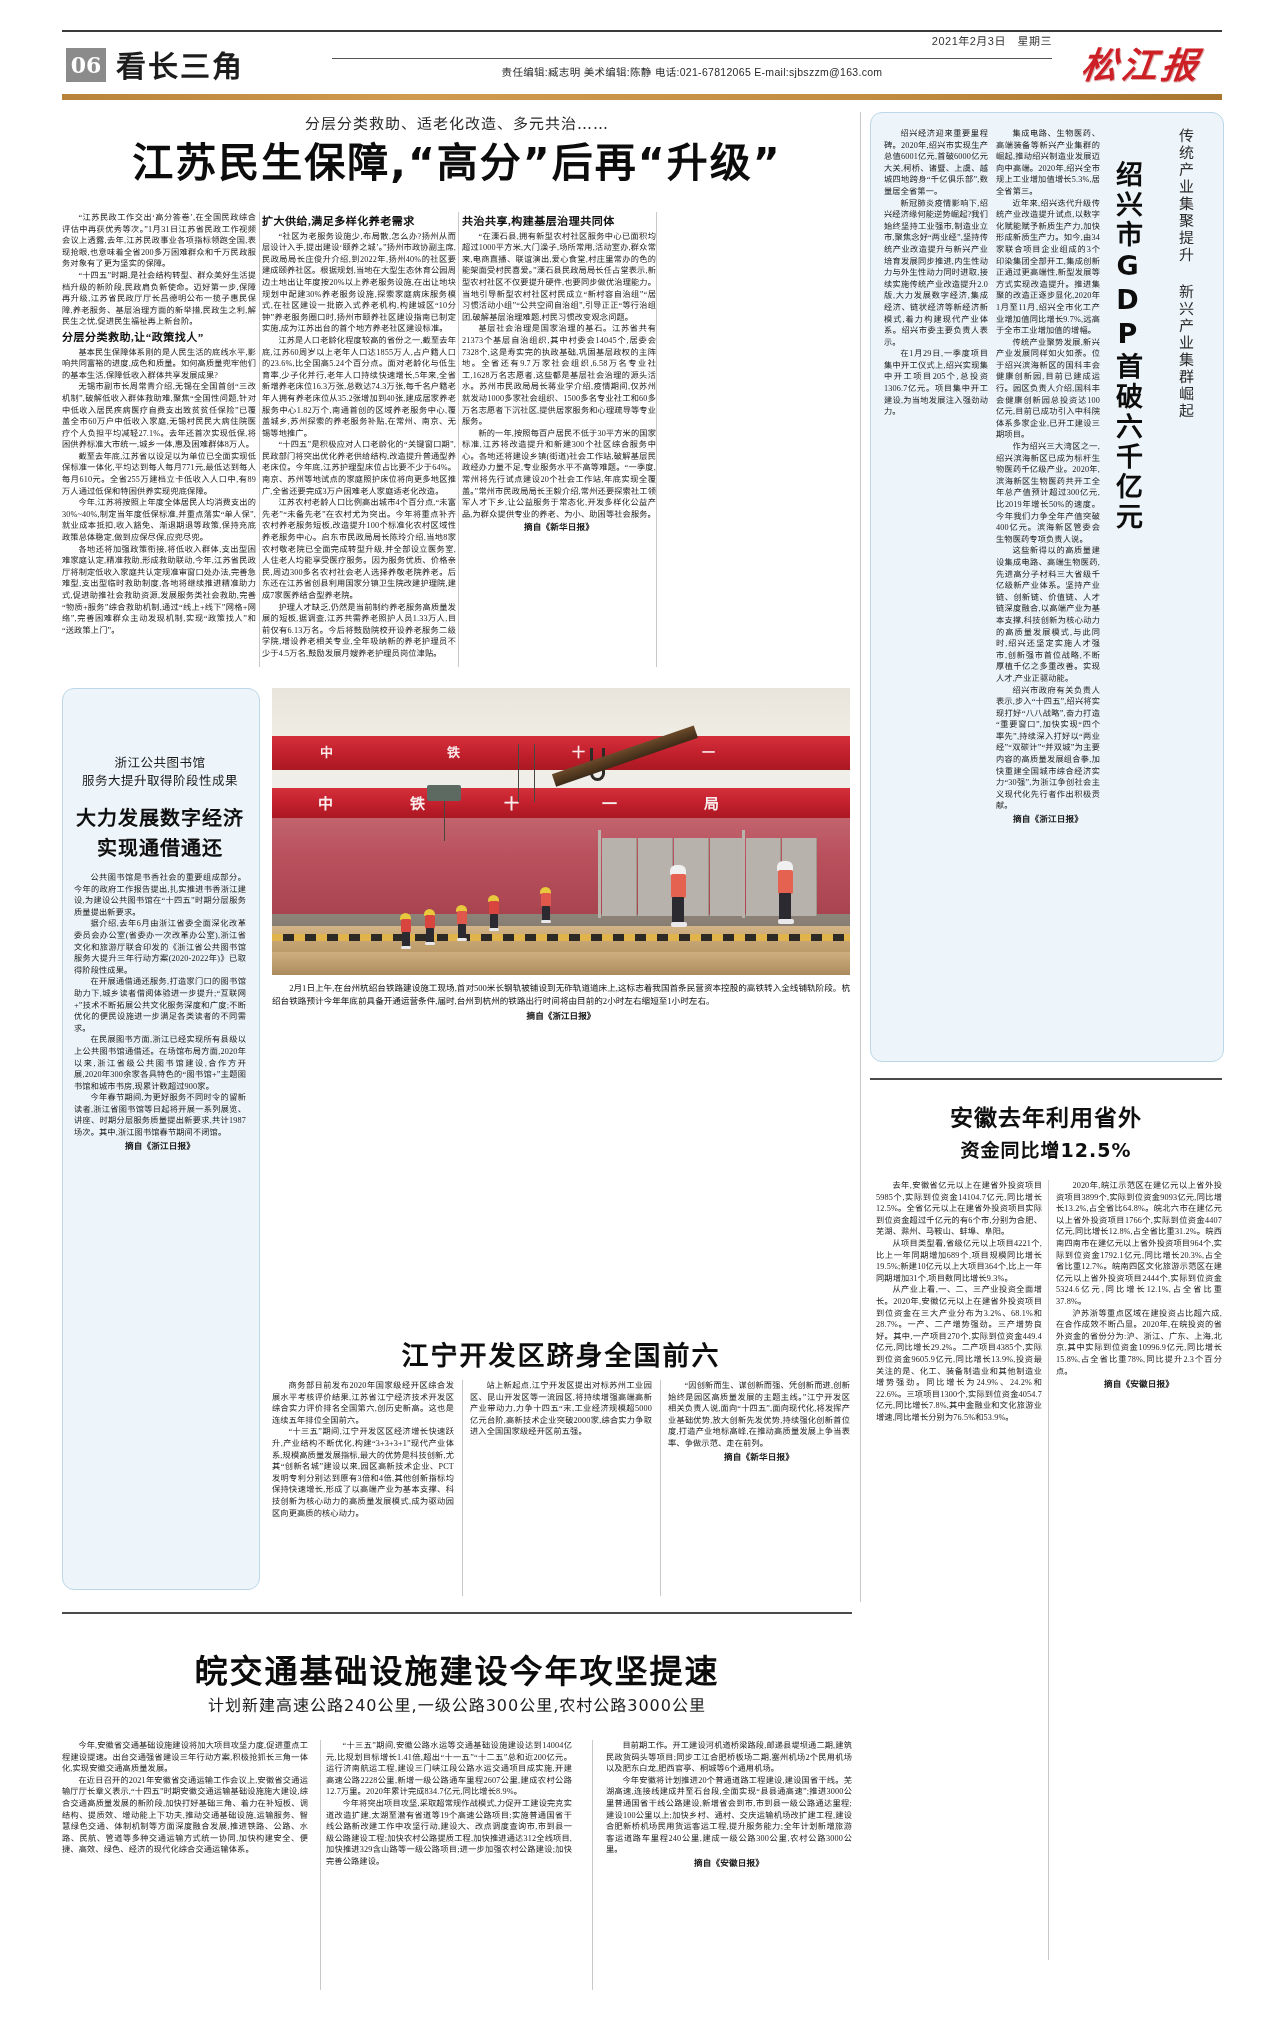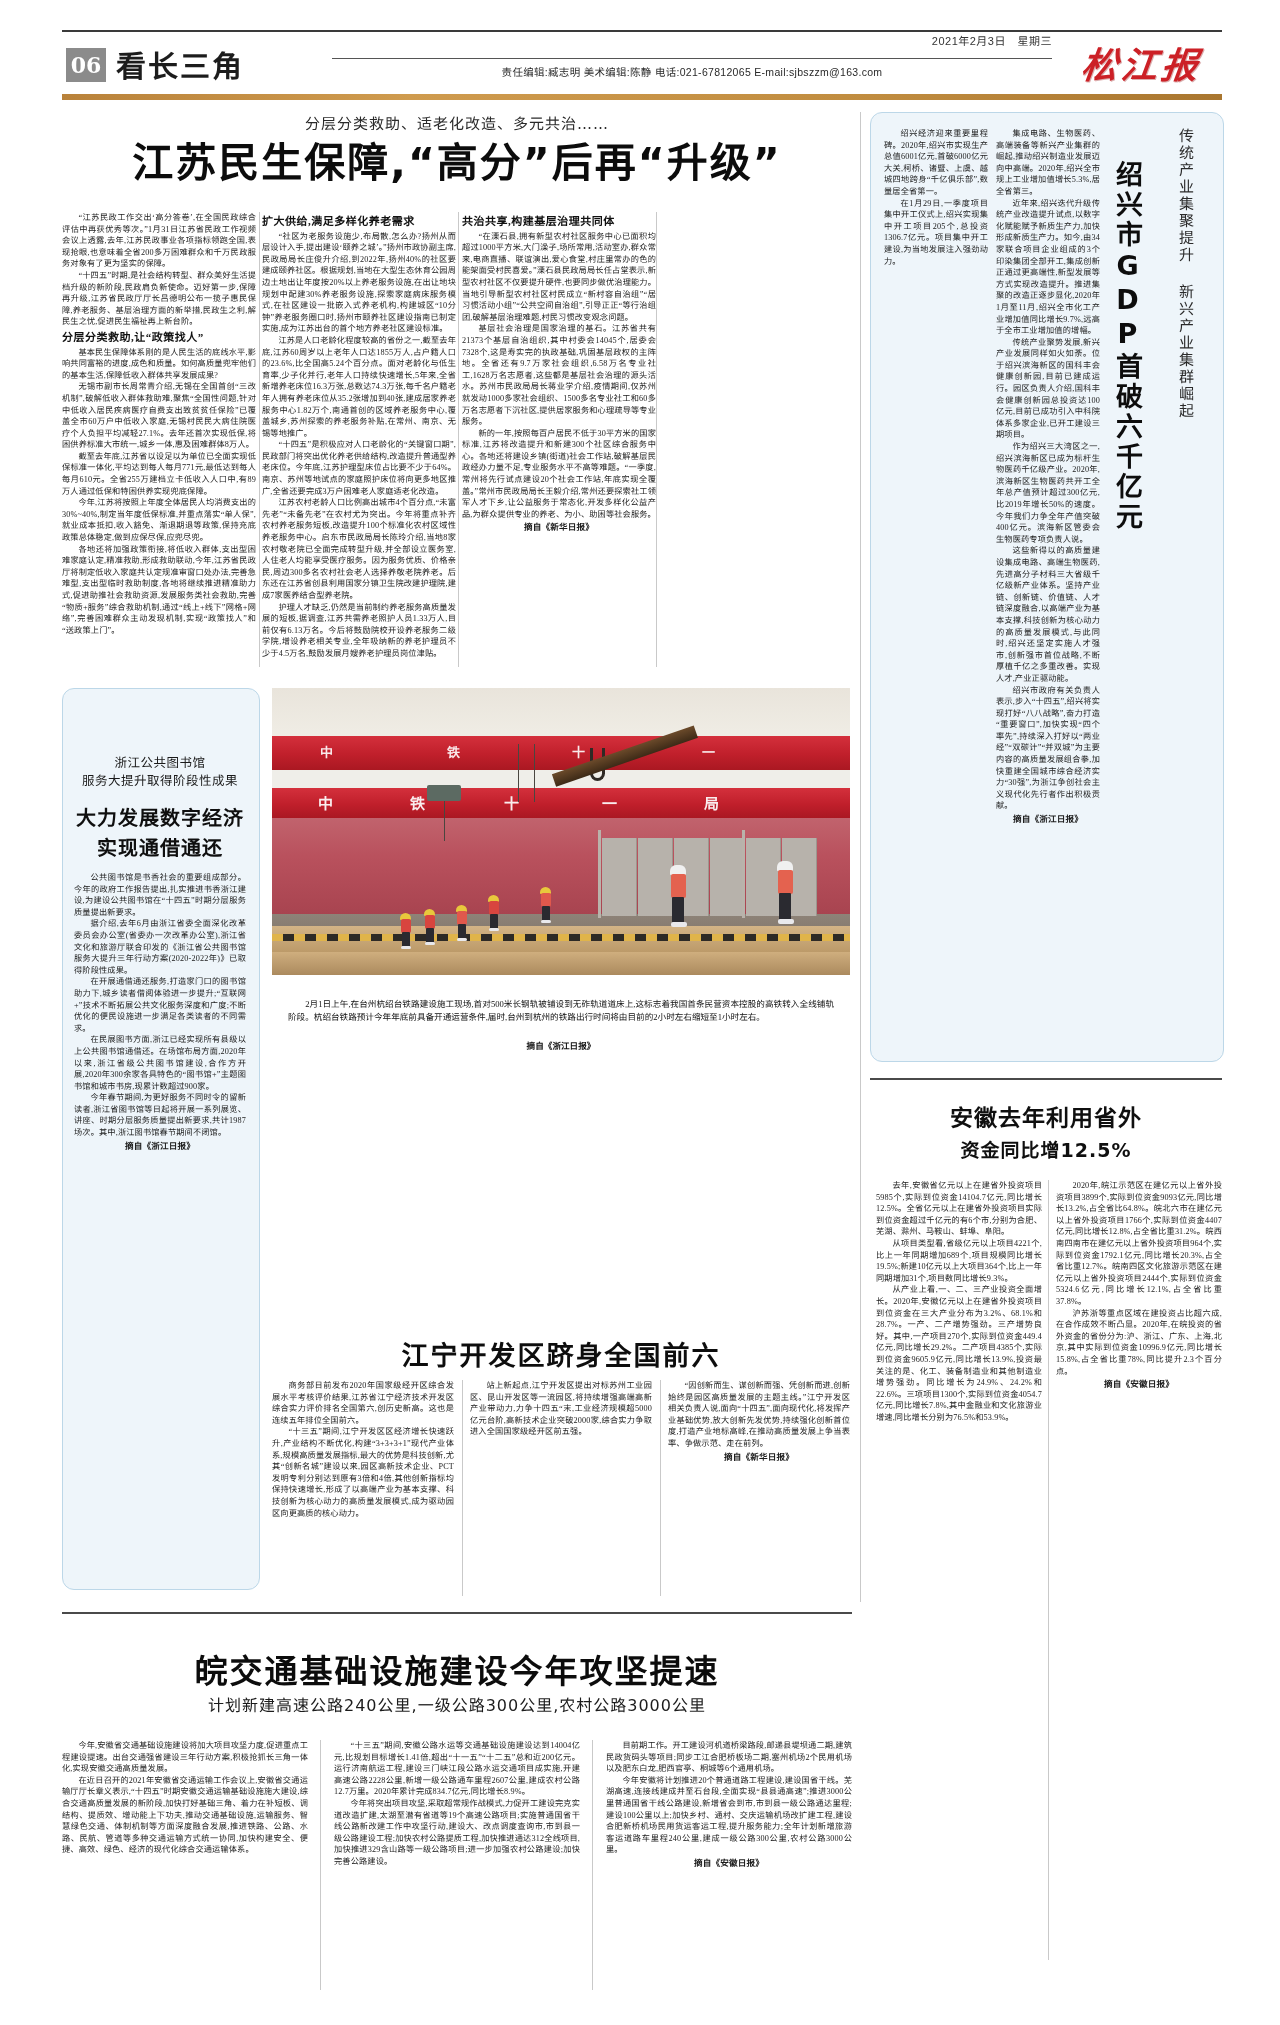--- a/index.html
+++ b/index.html
@@ -93,21 +93,21 @@
   .w-helmet{position:absolute;left:0;top:0;width:11px;height:7px;border-radius:6px 6px 1px 1px;}
   .w-vest{position:absolute;left:1px;top:6px;width:10px;height:14px;border-radius:2px;}
   .w-legs{position:absolute;left:2px;top:19px;width:8px;height:15px;background:#2a2a30;border-radius:1px;}
   .w-shoe{position:absolute;left:1px;top:33px;width:10px;height:3px;background:#e9e9ec;border-radius:2px;}
   .post{position:absolute;width:3px;background:#b9b3ab;}
   .panel{position:absolute;background:#b7b2ab;border-right:1px solid #9c968e;}
 
   .photo-cap{position:absolute;left:272px;top:982px;width:578px;
      font-family:"Liberation Serif","DejaVu Serif",serif;font-size:8.6px;
      line-height:13px;text-align:justify;color:#111;}
-  .photo-cap p{margin:16px;text-indent:2em;}
+  .photo-cap p{margin:0;text-indent:2em;}
 
   
   .bluebox{position:absolute;background:#eef5fa;border:1px solid #bcd7e8;border-radius:12px;}
   .bb-title{font-family:"DejaVu Sans",sans-serif;font-size:12.5px;font-weight:normal;
      text-align:center;color:#1a1a1a;line-height:18px;letter-spacing:.5px;}
   .bb-big{font-family:"DejaVu Sans",sans-serif;font-size:20px;font-weight:bold;
      text-align:center;color:#0f0f0f;line-height:28px;letter-spacing:1px;margin-top:4px;}
 
   
   .vhead{position:absolute;writing-mode:vertical-rl;text-orientation:upright;}
@@ -188,20 +188,21 @@
 
   <div class="vhead" style="left:1175px;top:128px;height:360px;">
     <span class="vh-sub">传统产业集聚提升 新兴产业集群崛起</span>
   </div>
   <div class="vhead" style="left:1108px;top:160px;height:400px;">
     <span class="vh-main">绍兴市GDP首破六千亿元</span>
   </div>
 
   <div class="body-col" style="position:absolute;left:884px;top:128px;width:104px;height:905px;">
     <p>绍兴经济迎来重要里程碑。2020年,绍兴市实现生产总值6001亿元,首破6000亿元大关,柯桥、诸暨、上虞、越城四地跨身“千亿俱乐部”,数量居全省第一。</p>
+    <p>新冠肺炎疫情影响下,绍兴经济缘何能逆势崛起?我们始终坚持工业强市,制造业立市,聚焦念好“两业经”,坚持传统产业改造提升与新兴产业培育发展同步推进,内生性动力与外生性动力同时进取,接续实施传统产业改造提升2.0版,大力发展数字经济,集成经济、链状经济等新经济新模式,着力构建现代产业体系。绍兴市委主要负责人表示。</p>
     <p>在1月29日,一季度项目集中开工仪式上,绍兴实现集中开工项目205个,总投资1306.7亿元。项目集中开工建设,为当地发展注入强劲动力。</p>
   </div>
   <div class="body-col" style="position:absolute;left:996px;top:128px;width:104px;height:905px;">
     <p>集成电路、生物医药、高端装备等新兴产业集群的崛起,推动绍兴制造业发展迈向中高端。2020年,绍兴全市规上工业增加值增长5.3%,居全省第三。</p>
     <p>近年来,绍兴迭代升级传统产业改造提升试点,以数字化赋能赋予新质生产力,加快形成新质生产力。如今,由34家联合项目企业组成的3个印染集团全部开工,集成创新正通过更高端性,新型发展等方式实现改造提升。推进集聚的改造正逐步显化,2020年1月至11月,绍兴全市化工产业增加值同比增长9.7%,远高于全市工业增加值的增幅。</p>
     <p>传统产业聚势发展,新兴产业发展同样如火如荼。位于绍兴滨海新区的国科丰会健康创新园,目前已建成运行。园区负责人介绍,国科丰会健康创新园总投资达100亿元,目前已成功引入中科院体系多家企业,已开工建设三期项目。</p>
     <p>作为绍兴三大湾区之一,绍兴滨海新区已成为标杆生物医药千亿级产业。2020年,滨海新区生物医药共开工全年总产值预计超过300亿元,比2019年增长50%的速度。今年我们力争全年产值突破400亿元。滨海新区管委会生物医药专项负责人说。</p>
     <p>这些新得以的高质量建设集成电路、高端生物医药,先进高分子材料三大省级千亿级新产业体系。坚持产业链、创新链、价值链、人才链深度融合,以高端产业为基本支撑,科技创新为核心动力的高质量发展模式,与此同时,绍兴还坚定实施人才强市,创新强市首位战略,不断厚植千亿之多重改善。实现人才,产业正驱动能。</p>
     <p>绍兴市政府有关负责人表示,步入“十四五”,绍兴将实现打好“八八战略”,奋力打造“重要窗口”,加快实现“四个率先”,持续深入打好以“两业经”“双碳计”“并双城”为主要内容的高质量发展组合拳,加快重建全国城市综合经济实力“30强”,为浙江争创社会主义现代化先行者作出积极贡献。</p>
     <span class="src">摘自《浙江日报》</span>
@@ -341,21 +342,21 @@
   <div class="vdiv" style="position:absolute;left:1048px;top:1180px;height:780px;"></div>
 
   <div class="hr-dark" style="left:62px;top:1612px;width:790px;height:2px;"></div>
   <div class="bot-title">皖交通基础设施建设今年攻坚提速</div>
   <div class="bot-sub">计划新建高速公路240公里,一级公路300公里,农村公路3000公里</div>
 
   <div class="body-col" style="position:absolute;left:62px;top:1740px;width:246px;height:250px;">
     <p>今年,安徽省交通基础设施建设将加大项目攻坚力度,促进重点工程建设提速。出台交通强省建设三年行动方案,积极抢抓长三角一体化,实现安徽交通高质量发展。</p>
     <p>在近日召开的2021年安徽省交通运输工作会议上,安徽省交通运输厅厅长章义表示,“十四五”时期安徽交通运输基础设施施大建设,综合交通高质量发展的新阶段,加快打好基础三角、着力在补短板、调结构、提质效、增动能上下功夫,推动交通基础设施,运输服务、智慧绿色交通、体制机制等方面深度融合发展,推进铁路、公路、水路、民航、管道等多种交通运输方式统一协同,加快构建安全、便捷、高效、绿色、经济的现代化综合交通运输体系。</p>
   </div>
-  <div class="body-col" style="position:absolute;left:334px;top:1740px;width:246px;height:250px;">
+  <div class="body-col" style="position:absolute;left:326px;top:1740px;width:246px;height:250px;">
     <p>“十三五”期间,安徽公路水运等交通基础设施建设达到14004亿元,比规划目标增长1.41倍,超出“十一五”“十二五”总和近200亿元。运行济南航运工程,建设三门峡江段公路水运交通项目成实施,开建高速公路2228公里,新增一级公路通车里程2607公里,建成农村公路12.7万里。2020年累计完成834.7亿元,同比增长8.9%。</p>
     <p>今年将突出项目攻坚,采取超常规作战模式,力促开工建设完克实道改造扩建,太湖至潜有省道等19个高速公路项目;实施普通国省干线公路新改建工作中攻坚行动,建设大、改点调度查询市,市到县一级公路建设工程;加快农村公路提质工程,加快推进通达312全线项目,加快推进329含山路等一级公路项目;进一步加强农村公路建设;加快完善公路建设。</p>
   </div>
   <div class="body-col" style="position:absolute;left:606px;top:1740px;width:246px;height:250px;">
     <p>目前期工作。开工建设河机道桥梁路段,邮递县堤坝通二期,建筑民政货码头等项目;同步工江合肥桥板场二期,塞州机场2个民用机场以及肥东白龙,肥西官亭、桐城等6个通用机场。</p>
     <p>今年安徽将计划推进20个普通道路工程建设,建设国省干线。芜湖高速,连接线建成并至石台段,全面实现“县县通高速”;推进3000公里普通国省干线公路建设,新增省会到市,市到县一级公路通达里程;建设100公里以上;加快乡村、通村、交庆运输机场改扩建工程,建设合肥新桥机场民用货运客运工程,提升服务能力;全年计划新增旅游客运道路车里程240公里,建成一级公路300公里,农村公路3000公里。</p>
     <span class="src">摘自《安徽日报》</span>
   </div>
   <div class="vdiv" style="position:absolute;left:320px;top:1740px;height:250px;"></div>
   <div class="vdiv" style="position:absolute;left:592px;top:1740px;height:250px;"></div>

